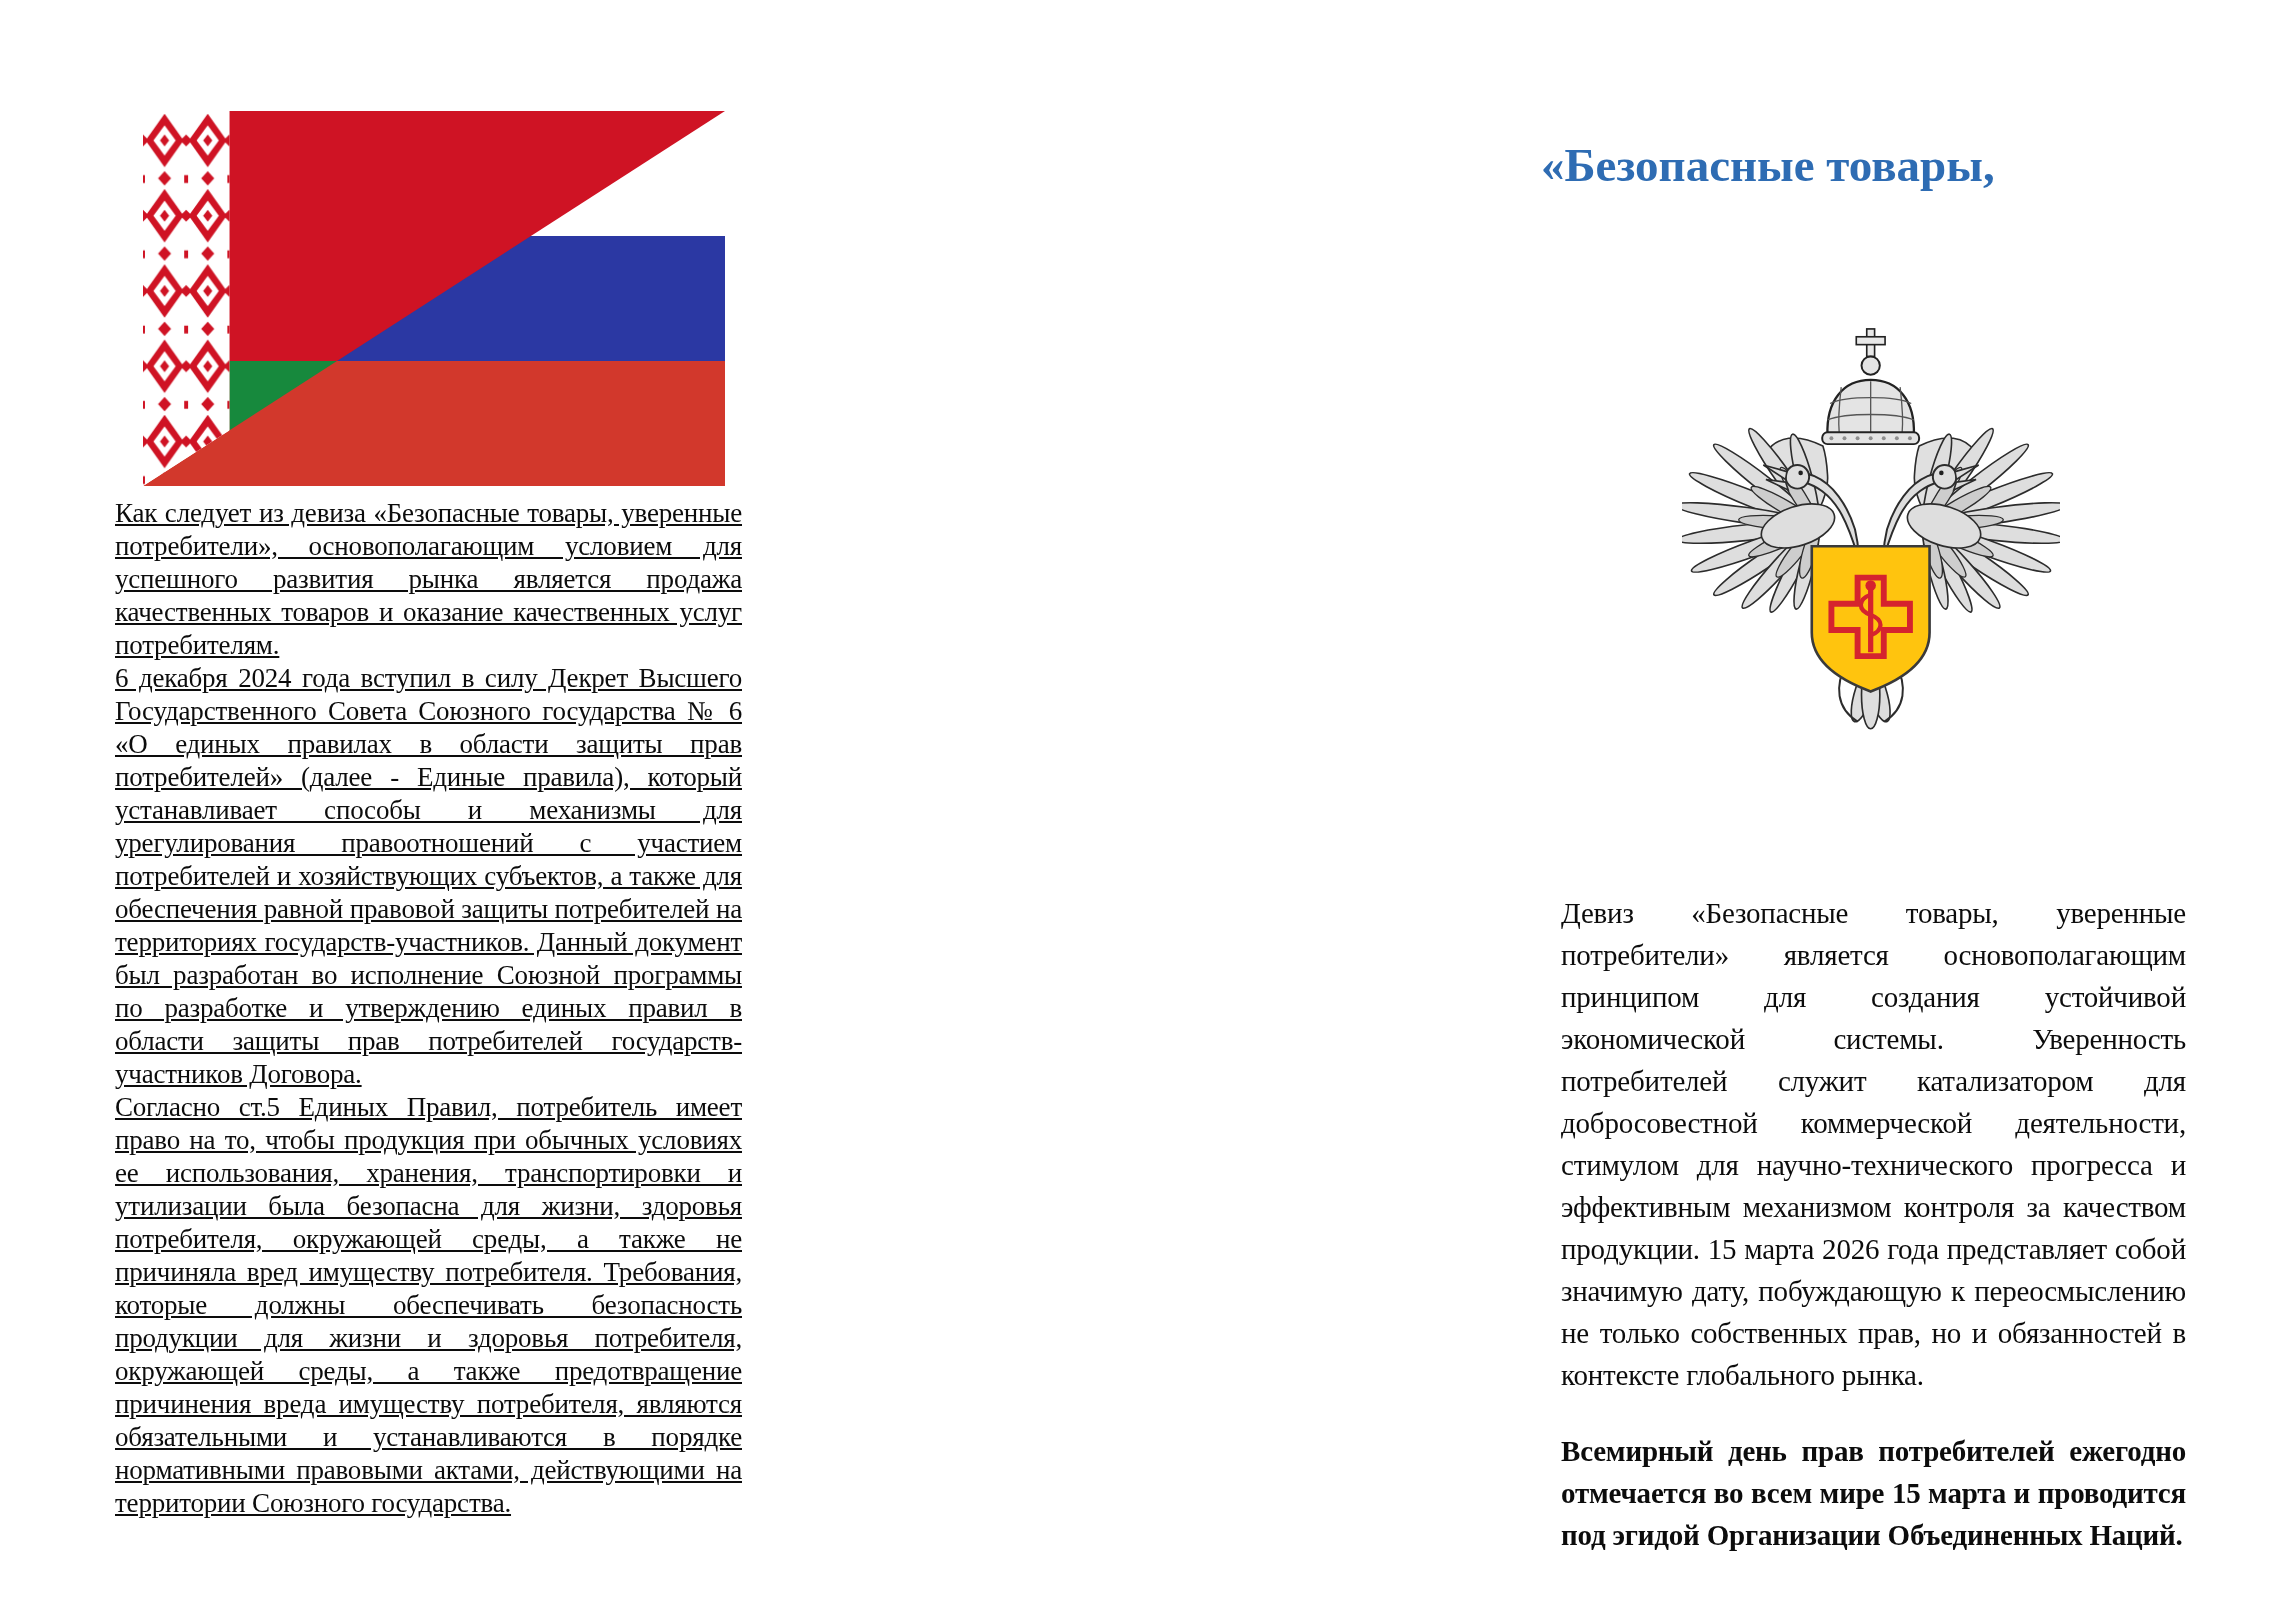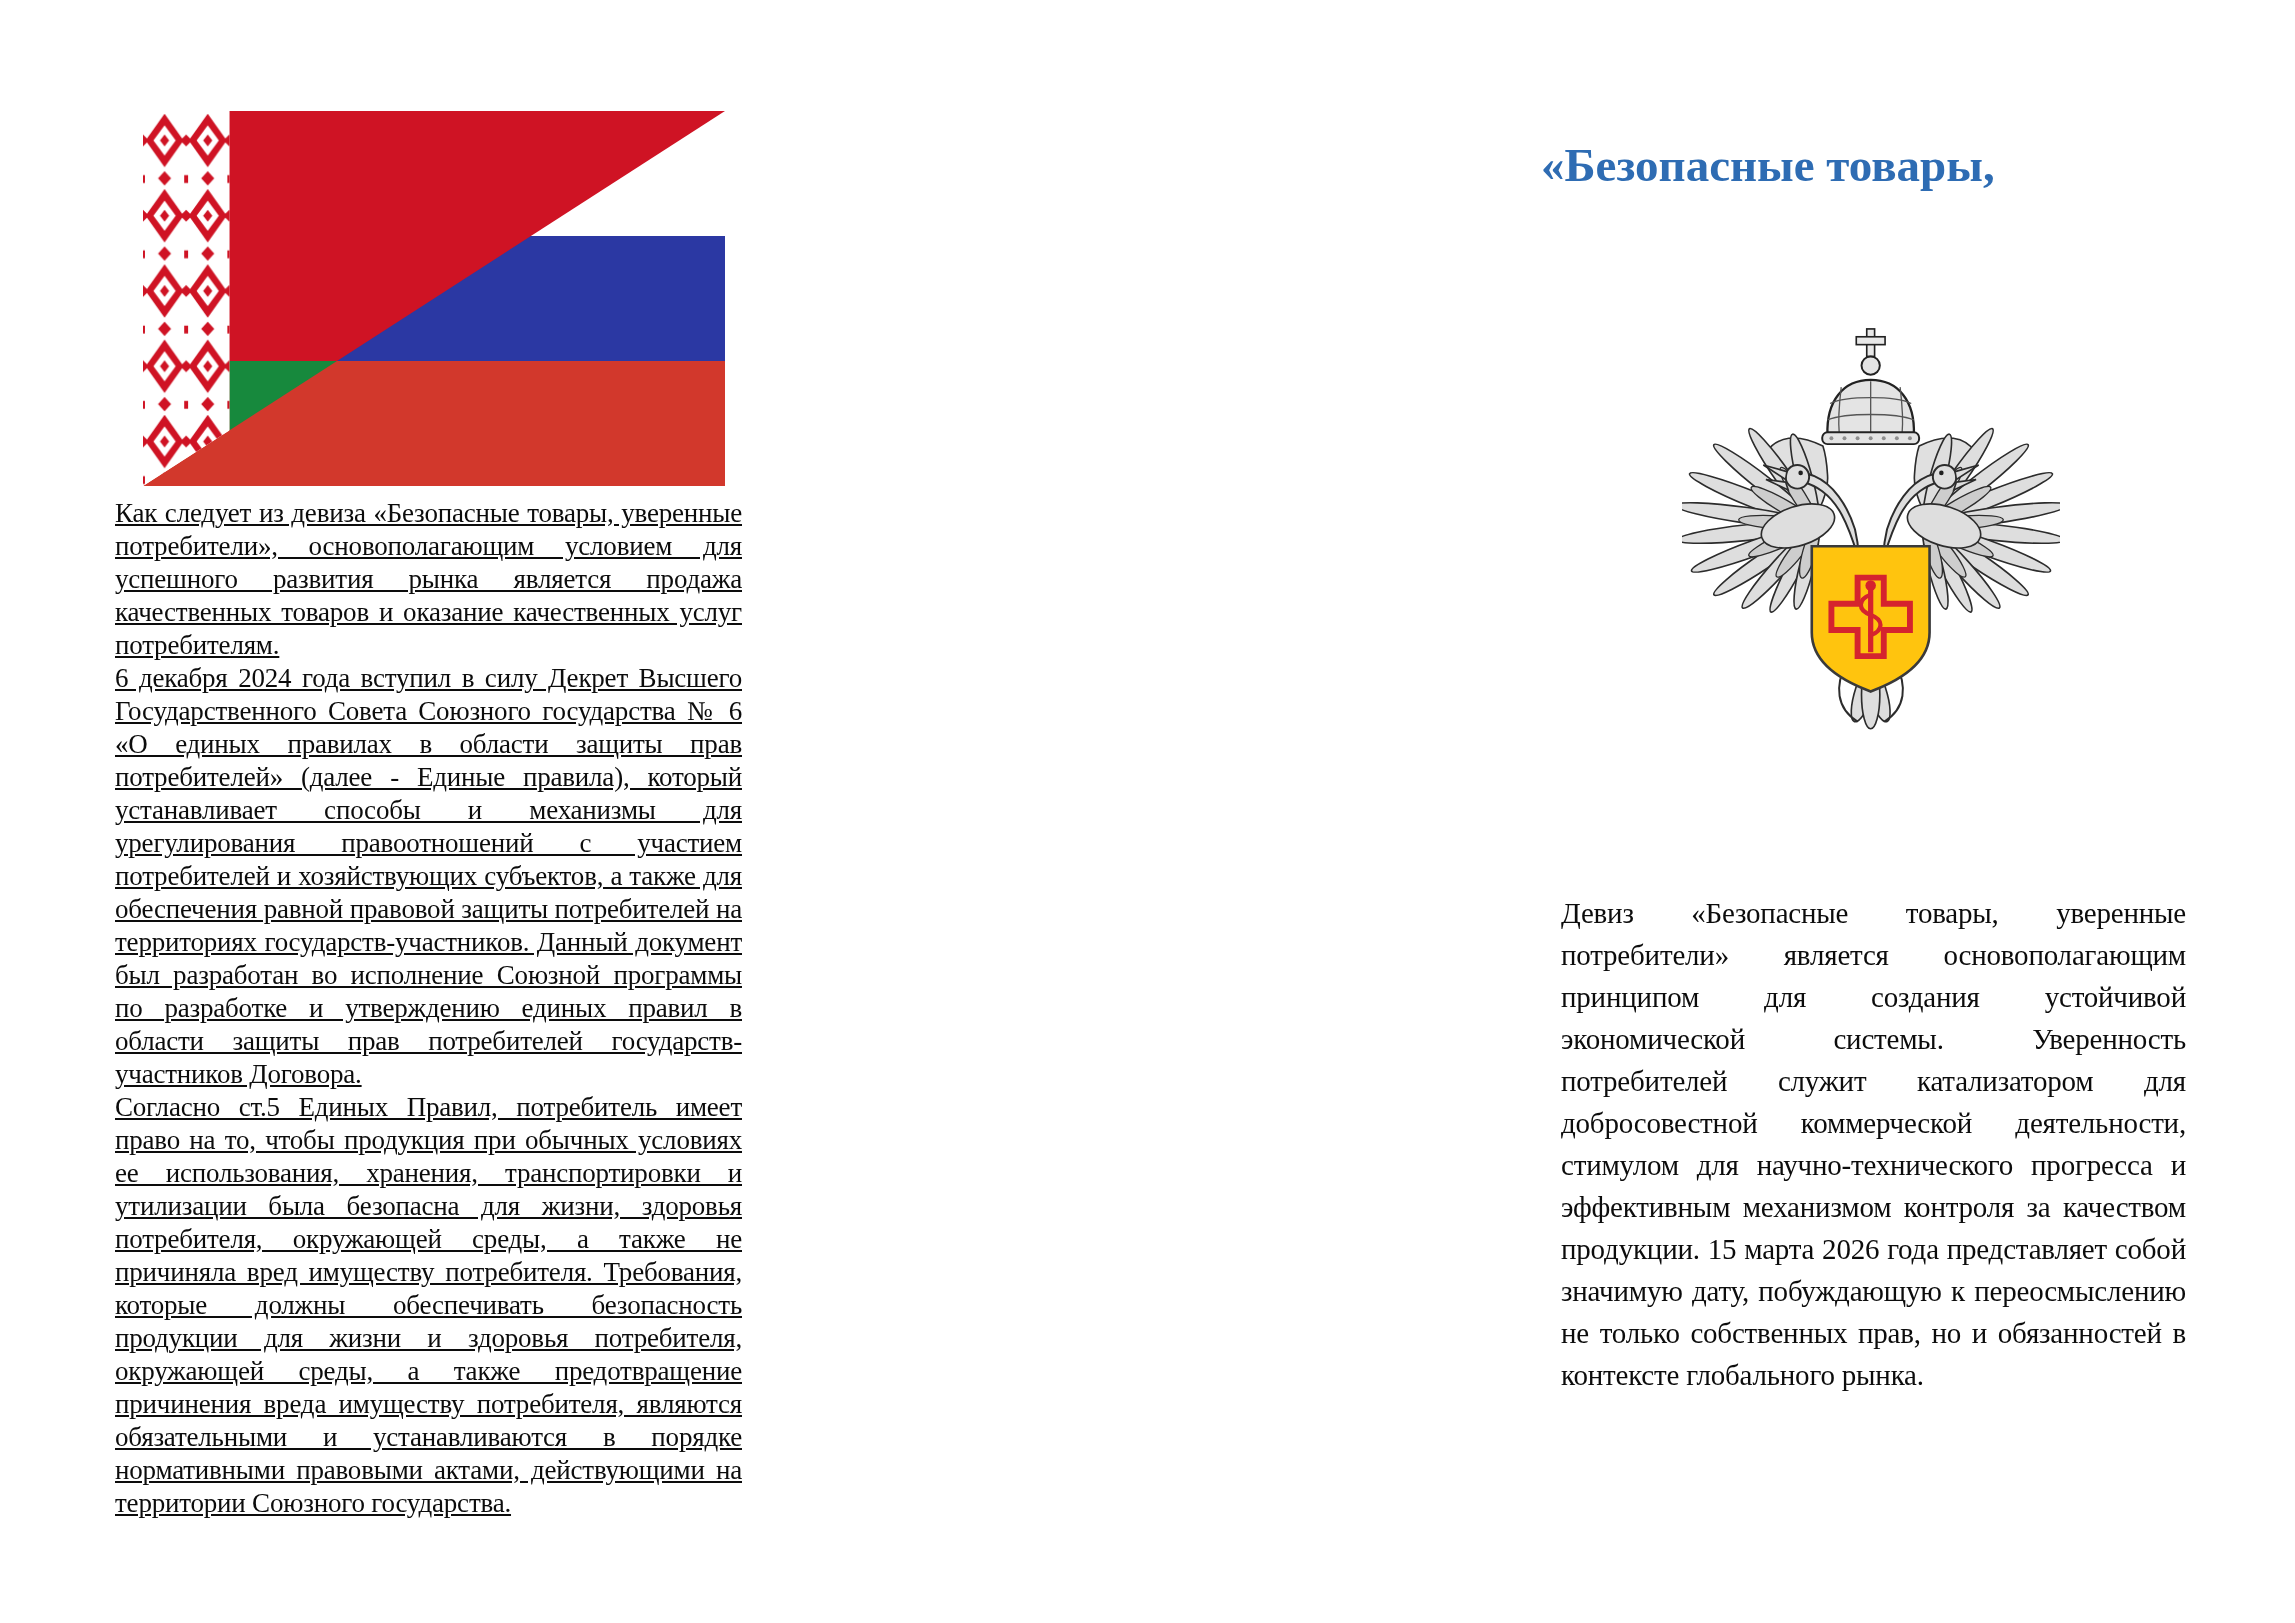--- a/index.html
+++ b/index.html
@@ -174,16 +174,17 @@
       <g fill="#d5232e">
         <circle cx="288" cy="398" r="8"></circle>
         <rect x="284" y="404" width="8" height="96"></rect>
         <path d="M288,412 c-20,7 -20,24 0,31 c20,7 20,24 0,31" fill="none" stroke="#d5232e" stroke-width="6.5" stroke-linecap="round"></path>
       </g>
     </g>
   </svg>
 
   <div class="right-text">
     <p>Девиз «Безопасные товары, уверенные потребители» является основополагающим принципом для создания устойчивой экономической системы. Уверенность потребителей служит катализатором для добросовестной коммерческой деятельности, стимулом для научно-технического прогресса и эффективным механизмом контроля за качеством продукции. 15 марта 2026 года представляет собой значимую дату, побуждающую к переосмыслению не только собственных прав, но и обязанностей в контексте глобального рынка.</p>
+    <p class="bold">Всемирный день прав потребителей ежегодно отмечается во всем мире 15 марта и проводится под эгидой Организации Объединенных Наций.</p>
   </div>
 
 </div>
 
 
 </body></html>

